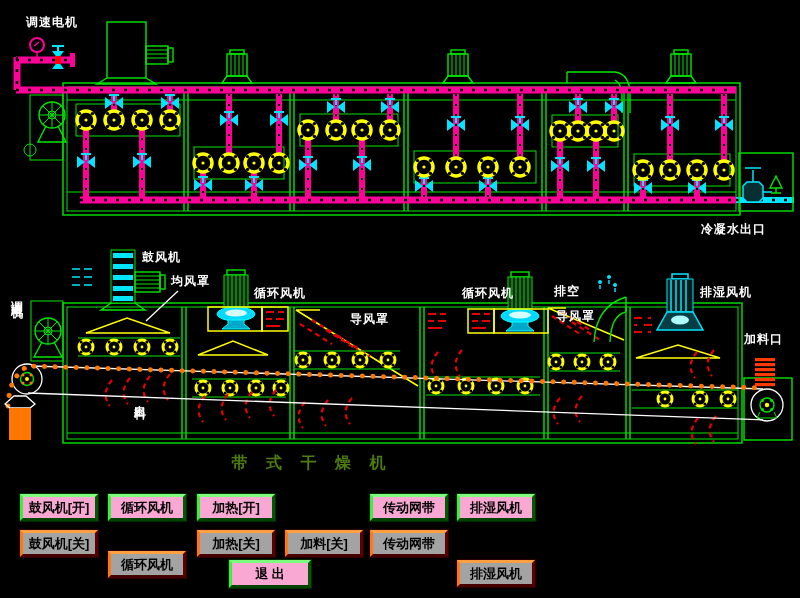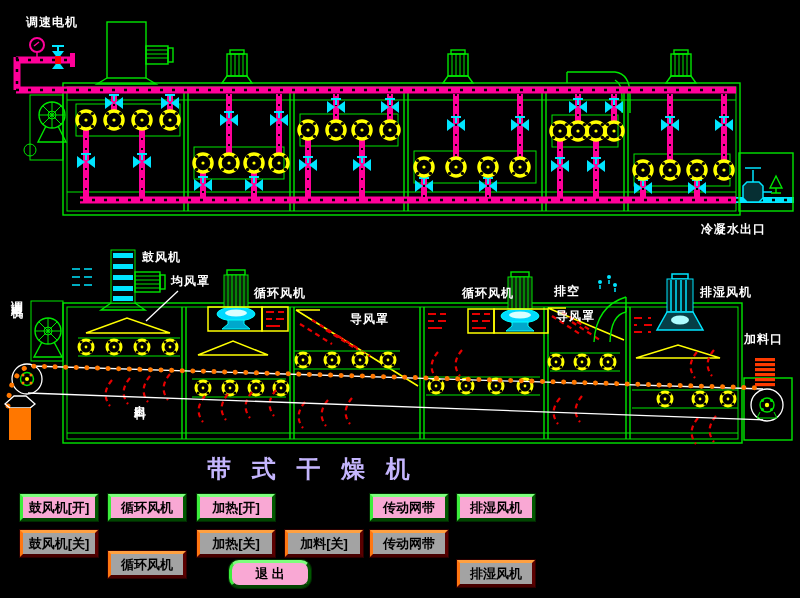--- a/index.html
+++ b/index.html
@@ -14,30 +14,30 @@
   .hdrD{stroke:#000;stroke-width:2.5;stroke-dasharray:3 9;fill:none}
   .cyanpipe{stroke:#00e5ff;stroke-width:6;fill:none}
   .yel{stroke:#ffff00;fill:none;stroke-width:1.5}
   .red{stroke:#e60000;stroke-width:2;fill:none}
   .redh{stroke:#e60000;stroke-width:2.2;fill:none;stroke-dasharray:5 4}
   .wht{stroke:#ffffff;fill:none;stroke-width:1.3}
   .cyn{stroke:#00e5ff;fill:none;stroke-width:1.5}
   .lbl{position:absolute;color:#fff;font-size:12px;font-weight:bold;white-space:nowrap;
        letter-spacing:1px;z-index:5;}
   .vlbl{writing-mode:vertical-rl;text-orientation:upright;letter-spacing:2px;}
-  .title{position:absolute;left:187px;top:453px;width:250px;text-align:center;color:#c4b5fd;
-         font-size:24px;font-weight:bold;letter-spacing:7px;white-space:nowrap;z-index:5;}
+  .title{position:absolute;left:187px;top:453px;width:250px;text-align:center;color:#4d7c0f;
+         font-size:16px;font-weight:bold;letter-spacing:7px;white-space:nowrap;z-index:5;}
   .btn{position:absolute;width:78px;height:27px;font-family:"Liberation Sans",sans-serif;
        font-size:13px;font-weight:bold;color:#000;padding:0;cursor:pointer;z-index:6;
        border:3px solid;line-height:21px;text-align:center;}
   .btn.on{background:#f9a8d4;border-color:#7dff7d #005800 #004400 #3dee3d;
           box-shadow:0 0 0 1px #002a00;}
   .btn.off{background:#a3a3a3;border-color:#ffa040 #5a0000 #470000 #ff7711;
            box-shadow:0 0 0 1px #2a0000;}
-  .btn.exit{width:82px;height:28px;line-height:20px;border-radius:10px;}
+  .btn.exit{width:82px;height:28px;line-height:20px;}
 </style>
 </head>
 <body>
 
 <div id="screen">
 
 <svg width="800" height="598" viewBox="0 0 800 598">
   <defs>
     <g id="vv">
       <path d="M-9,-6 L-1,0 L-9,6 Z M9,-6 L1,0 L9,6 Z" fill="#00e5ff"></path>

